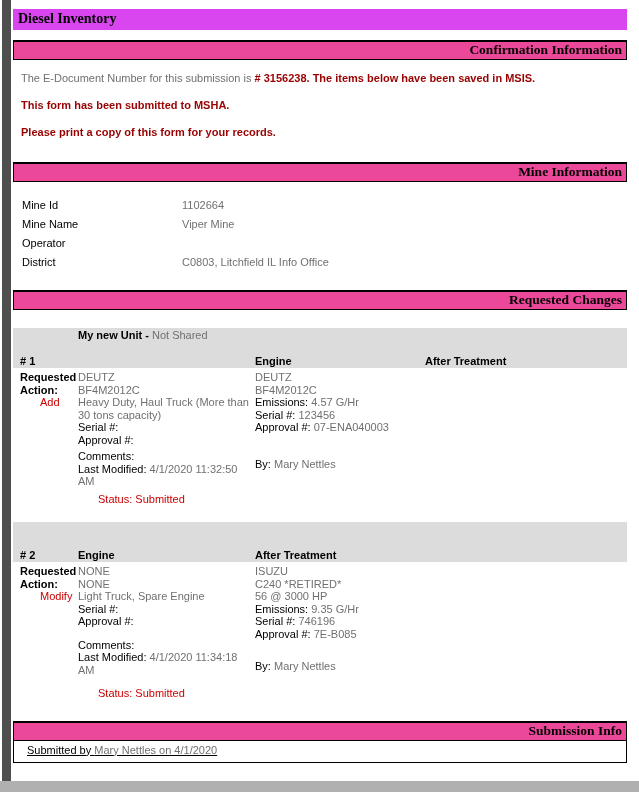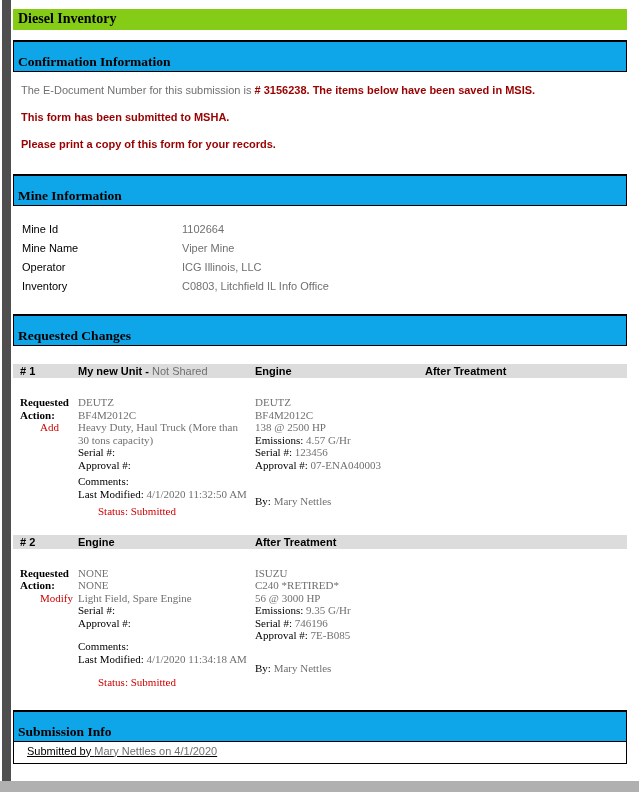--- a/index.html
+++ b/index.html
@@ -10,37 +10,38 @@
     font-family:"Liberation Sans", sans-serif;
     font-size:11px;
     color:#000;
     overflow:hidden;
   }
   .left-frame { position:absolute; left:2px; top:0; width:9px; height:781px; background:#4f4f4f; }
   .bottom-frame { position:absolute; left:0; bottom:0; width:639px; height:11px; background:#b0b0b0; }
   .content { position:absolute; left:13px; top:9px; width:614px; }
 
   .title-bar {
-    background:#84cc16;
+    background:#d946ef;
     font-family:"Liberation Serif", serif;
     font-weight:bold;
     font-size:14px;
     padding:2px 5px 3px;
     margin-bottom:10px;
   }
   .sec-header {
-    background:#0ea5e9;
+    background:#ec4899;
     border:1px solid #000;
     border-top:2px solid #000;
     font-family:"Liberation Serif", serif;
     font-weight:bold;
     font-size:13.5px;
-    padding:12px 4px 1px;
-  }
-  .b { font-weight:bold; }
+    padding:0 4px 1px;
+    text-align:right;
+  }
+  .b { font-weight:bold;margin-top:26px; }
   .gray { color:#707070; }
   .maroon { color:#990000; }
   .red { color:#cc0000;margin-left:20px; }
 
   .conf-body { padding:12px 0 10px 8px; line-height:13px; }
   .conf-body p { margin:0 0 14px; }
   .conf-body p:last-child { margin-bottom:0; }
   .sec-mine { margin-top:13px; }
   .mine-table { padding:14px 0 10px 9px; }
   .mine-row { display:grid; grid-template-columns:153px 1fr; height:19px; line-height:19px;gap:7px; }
@@ -51,23 +52,22 @@
   .unit-header {
     background:#dcdcdc;
     display:grid;
     grid-template-columns:58px 177px 170px 1fr;
     padding:1px 8px 1px 7px;
     line-height:12px;
   }
   .unit-body {
     display:grid;
     grid-template-columns:58px 177px 170px 1fr;
-    padding:18px 8px 0 7px;
+    padding:3px 8px 0 7px;
     line-height:12.5px;
-    font-family:Liberation Serif, serif;
   }
   .unit-body .col { padding-right:6px; }
   .gap4 { margin-top:4px; }
   .gap5 { margin-top:5px; }
   .gap10 { margin-top:11px; }
   .gap-by1 { margin-top:24px; }
   .gap-by2 { margin-top:20px; }
 
   .sec-sub { margin-top:21px; }
   .sub-body {
@@ -103,24 +103,23 @@
       <div class="mine-row">
         <span>Mine Id</span>
         <span class="gray">1102664</span>
       </div>
       <div class="mine-row">
         <span>Mine Name</span>
         <span class="gray">Viper Mine</span>
       </div>
       <div class="mine-row">
         <span>Operator</span>
-        <span class="gray">ICG Illinois, LLC</span>
-      </div>
-      <div class="mine-row">
-        <span>Inventory</span>
+      </div>
+      <div class="mine-row">
+        <span>District</span>
         <span class="gray">C0803, Litchfield IL Info Office</span>
       </div>
     </div>
   </section>
 
   <section class="sec-rc">
     <div class="sec-header">Requested Changes</div>
 
     <div class="unit">
       <div class="unit-header">
@@ -140,21 +139,20 @@
           <div class="gray">Heavy Duty, Haul Truck (More than 30 tons capacity)</div>
           <div><span>Serial #:</span> <span class="gray"></span></div>
           <div><span>Approval #:</span> <span class="gray"></span></div>
           <div class="gap4"><span>Comments:</span> <span class="gray"></span></div>
           <div><span>Last Modified:</span> <span class="gray">4/1/2020 11:32:50 AM</span></div>
           <div class="red gap5"><span>Status:</span> <span>Submitted</span></div>
         </div>
         <div class="col">
           <div class="gray">DEUTZ</div>
           <div class="gray">BF4M2012C</div>
-          <div class="gray">138 @ 2500 HP</div>
           <div><span>Emissions:</span> <span class="gray">4.57 G/Hr</span></div>
           <div><span>Serial #:</span> <span class="gray">123456</span></div>
           <div><span>Approval #:</span> <span class="gray">07-ENA040003</span></div>
           <div class="gap-by1"><span>By:</span> <span class="gray">Mary Nettles</span></div>
         </div>
         <div class="col"></div>
       </div>
     </div>
 
     <div class="unit">
@@ -164,21 +162,21 @@
         <span class="b">After Treatment</span>
       </div>
       <div class="unit-body">
         <div class="col">
           <span class="b">Requested Action:</span>
           <div class="red">Modify</div>
         </div>
         <div class="col">
           <div class="gray">NONE</div>
           <div class="gray">NONE</div>
-          <div class="gray">Light Field, Spare Engine</div>
+          <div class="gray">Light Truck, Spare Engine</div>
           <div><span>Serial #:</span> <span class="gray"></span></div>
           <div><span>Approval #:</span> <span class="gray"></span></div>
           <div class="gap10"><span>Comments:</span> <span class="gray"></span></div>
           <div><span>Last Modified:</span> <span class="gray">4/1/2020 11:34:18 AM</span></div>
           <div class="red gap10"><span>Status:</span> <span>Submitted</span></div>
         </div>
         <div class="col">
           <div class="gray">ISUZU</div>
           <div class="gray">C240 *RETIRED*</div>
           <div class="gray">56 @ 3000 HP</div>

